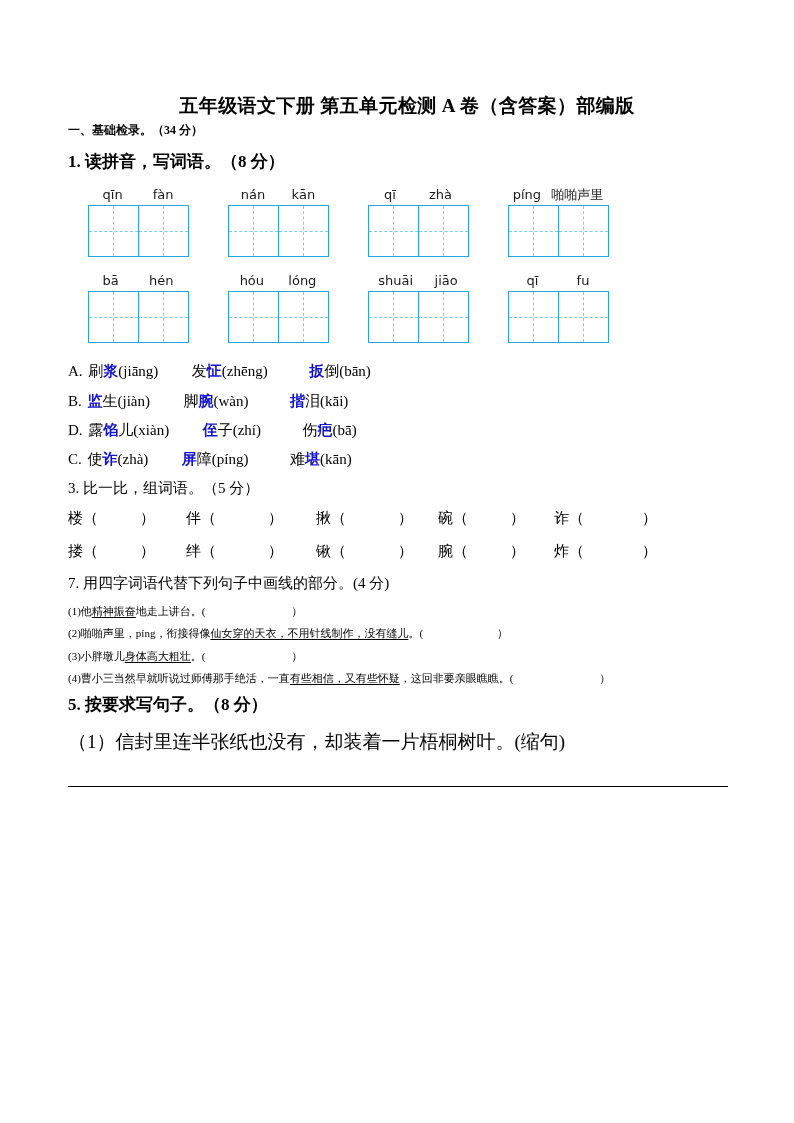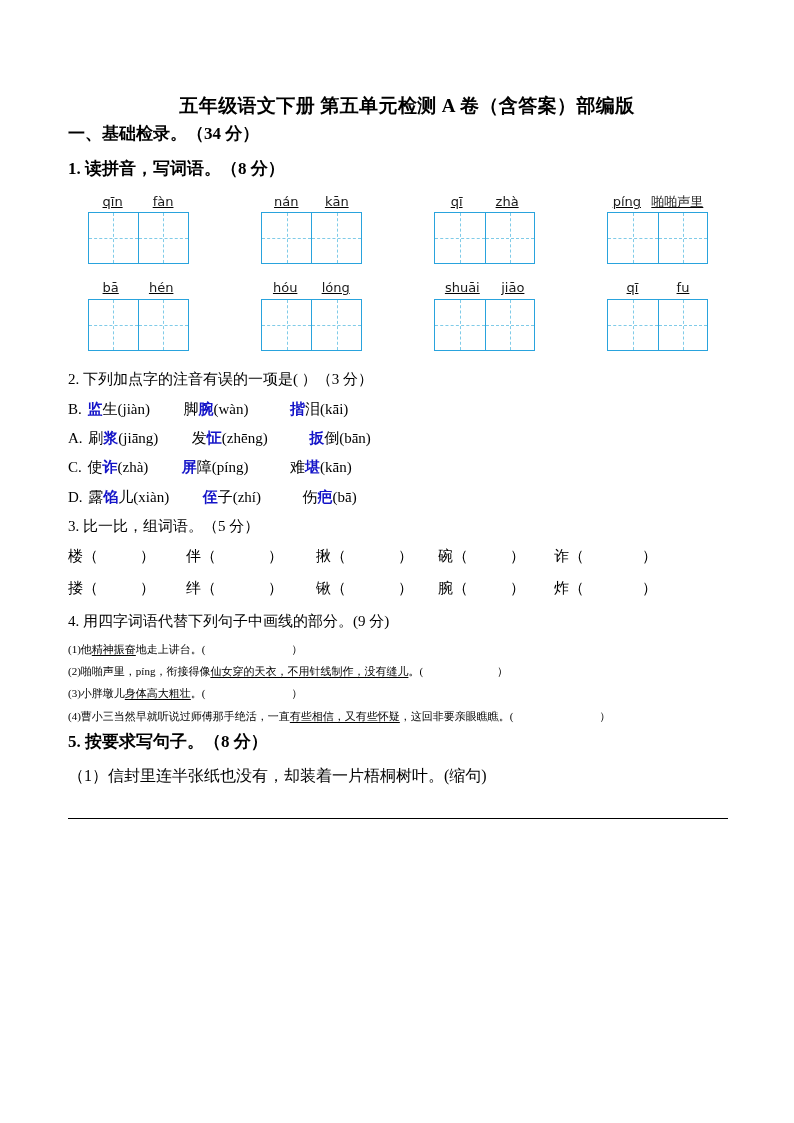--- a/index.html
+++ b/index.html
@@ -35,21 +35,21 @@
     text-align: center;
     letter-spacing: 0.4px;
     line-height: 1.45;
     margin: 0 0 1px 0;
     padding-left: 18px;
     white-space: nowrap;
   }
 
   
   .section-heading {
-    font-size: 17px;
+    font-size: 12px;
     font-weight: bold;
     line-height: 1.5;
     margin: 0 0 9px 0;
   }
 
   
   .q-heading {
     font-size: 17px;
     font-weight: bold;
     line-height: 1.6;
@@ -61,23 +61,21 @@
     line-height: 1.6;
     margin: 0 0 6px 0;
   }
 
   
   .pinyin-block {
     margin-top: 12px;
   }
   .pinyin-row {
     display: flex;
-    justify-content: space-between;
     margin-bottom: 16px;
-    text-decoration: underline;
   }
   .pinyin-item {
     width: 140px;
     display: flex;
     flex-direction: column;
     align-items: center;
   }
   .pinyin-syllables {
     display: flex;
     width: 101px;
@@ -173,21 +171,21 @@
   }
   .uline {
     text-decoration: underline;
     text-underline-offset: 2px;
   }
   .paren-gap { display: inline-block; width: 86px; }
   .paren-gap-sm { display: inline-block; width: 74px; }
 
   
   .write-item {
-    font-size: 16px;
+    font-size: 19px;
     line-height: 1.9;
     margin-top: 4px;
   }
   .answer-rule {
     margin-top: 26px;
     border: 0;
     border-top: 1.8px solid #000;
     width: 660px;
   }
 </style>
@@ -285,57 +283,56 @@
           </div>
           <div class="tianzi">
             <div class="cell"></div>
             <div class="cell"></div>
           </div>
         </div>
       </div>
 
     </div>
 
-    <div class="q-heading-normal">2. 下列加点字的注音有误的一项是(        ）（3 分）</div>
     <div class="mc-list">
+
+      <div class="mc-option">
+        <span class="mc-label">A.</span>
+        <span class="mc-item"><span>刷</span><span class="hl">浆</span><span class="py">(jiāng)</span></span>
+        <span class="mc-gap-1"></span>
+        <span class="mc-item"><span>发</span><span class="hl">怔</span><span class="py">(zhēng)</span></span>
+        <span class="mc-gap-2"></span>
+        <span class="mc-item"><span></span><span class="hl">扳</span><span class="py">倒(bān)</span></span>
+      </div>
 
       <div class="mc-option">
         <span class="mc-label">B.</span>
         <span class="mc-item"><span></span><span class="hl">监</span><span class="py">生(jiàn)</span></span>
         <span class="mc-gap-1"></span>
         <span class="mc-item"><span>脚</span><span class="hl">腕</span><span class="py">(wàn)</span></span>
         <span class="mc-gap-2"></span>
         <span class="mc-item"><span></span><span class="hl">揩</span><span class="py">泪(kāi)</span></span>
       </div>
 
       <div class="mc-option">
-        <span class="mc-label">A.</span>
-        <span class="mc-item"><span>刷</span><span class="hl">浆</span><span class="py">(jiāng)</span></span>
+        <span class="mc-label">D.</span>
+        <span class="mc-item"><span>露</span><span class="hl">馅</span><span class="py">儿(xiàn)</span></span>
         <span class="mc-gap-1"></span>
-        <span class="mc-item"><span>发</span><span class="hl">怔</span><span class="py">(zhēng)</span></span>
+        <span class="mc-item"><span></span><span class="hl">侄</span><span class="py">子(zhí)</span></span>
         <span class="mc-gap-2"></span>
-        <span class="mc-item"><span></span><span class="hl">扳</span><span class="py">倒(bān)</span></span>
+        <span class="mc-item"><span>伤</span><span class="hl">疤</span><span class="py">(bā)</span></span>
       </div>
 
       <div class="mc-option">
         <span class="mc-label">C.</span>
         <span class="mc-item"><span>使</span><span class="hl">诈</span><span class="py">(zhà)</span></span>
         <span class="mc-gap-1"></span>
         <span class="mc-item"><span></span><span class="hl">屏</span><span class="py">障(píng)</span></span>
         <span class="mc-gap-2"></span>
         <span class="mc-item"><span>难</span><span class="hl">堪</span><span class="py">(kān)</span></span>
-      </div>
-
-      <div class="mc-option">
-        <span class="mc-label">D.</span>
-        <span class="mc-item"><span>露</span><span class="hl">馅</span><span class="py">儿(xiàn)</span></span>
-        <span class="mc-gap-1"></span>
-        <span class="mc-item"><span></span><span class="hl">侄</span><span class="py">子(zhí)</span></span>
-        <span class="mc-gap-2"></span>
-        <span class="mc-item"><span>伤</span><span class="hl">疤</span><span class="py">(bā)</span></span>
       </div>
 
     </div>
 
     <div class="q-heading-normal">3. 比一比，组词语。（5 分）</div>
     <div class="compare-block">
       <div class="compare-row">
         <span class="compare-cell cc-1"><span>楼（</span><span class="sp-wide"></span><span>）</span></span>
         <span class="compare-cell cc-2"><span>伴（</span><span class="sp-wide2"></span><span>）</span></span>
         <span class="compare-cell cc-3"><span>揪（</span><span class="sp-wide2"></span><span>）</span></span>
@@ -344,21 +341,21 @@
       </div>
       <div class="compare-row">
         <span class="compare-cell cc-1"><span>搂（</span><span class="sp-wide"></span><span>）</span></span>
         <span class="compare-cell cc-2"><span>绊（</span><span class="sp-wide2"></span><span>）</span></span>
         <span class="compare-cell cc-3"><span>锹（</span><span class="sp-wide2"></span><span>）</span></span>
         <span class="compare-cell cc-4"><span>腕（</span><span class="sp-wide"></span><span>）</span></span>
         <span class="compare-cell cc-5"><span>炸（</span><span class="sp-wide3"></span><span>）</span></span>
       </div>
     </div>
 
-    <div class="q-heading-normal">4. 用四字词语代替下列句子中画线的部分。(9 分)</div>
+    <div class="q-heading-normal">7. 用四字词语代替下列句子中画线的部分。(4 分)</div>
     <div class="sent-list">
 
       <div class="sent-item"><span>(1)</span><span>他</span><span class="uline">精神振奋</span><span>地走上讲台。(</span><span class="paren-gap"></span><span>）</span></div>
 
       <div class="sent-item"><span>(2)</span><span>啪啪声里，píng，衔接得像</span><span class="uline">仙女穿的天衣，不用针线制作，没有缝儿</span><span>。(</span><span class="paren-gap-sm"></span><span>）</span></div>
 
       <div class="sent-item"><span>(3)</span><span>小胖墩儿</span><span class="uline">身体高大粗壮</span><span>。(</span><span class="paren-gap"></span><span>）</span></div>
 
       <div class="sent-item"><span>(4)</span><span>曹小三当然早就听说过师傅那手绝活，一直</span><span class="uline">有些相信，又有些怀疑</span><span>，这回非要亲眼瞧瞧。(</span><span class="paren-gap"></span><span>）</span></div>
 

